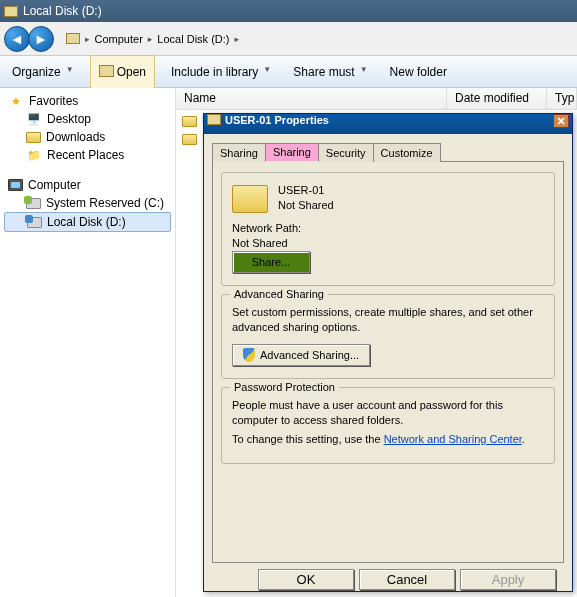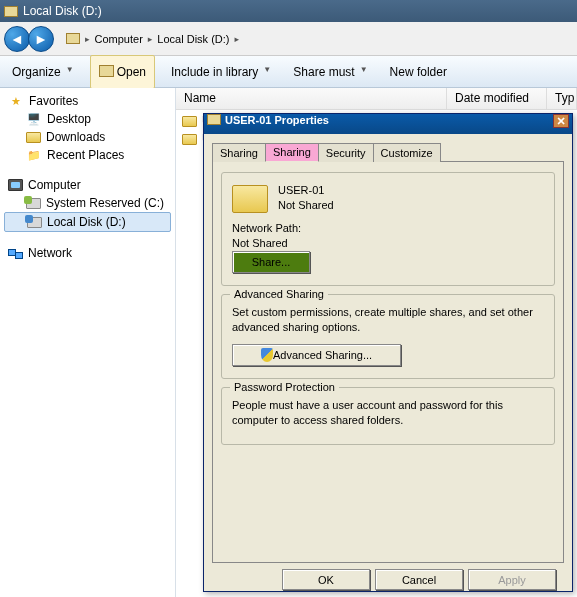--- a/index.html
+++ b/index.html
@@ -55,26 +55,26 @@
 .tab.active{background:#f9a8d4;border-bottom:1px solid #ece9d8;position:relative;z-index:3;padding-bottom:3px}
 .tab:not(.active){background:#e4e1d0;padding-top:3px}
 .tabpane{border:1px solid #888;background:#ece9d8;padding:10px 8px;position:relative;z-index:1;height:402px}
 .fset{border:1px solid #b8b8a8;border-radius:3px;padding:10px 10px 12px;margin-bottom:8px;position:relative}
 .fset-legend{position:absolute;top:-7px;left:8px;background:#ece9d8;padding:0 4px;font-size:11px}
 .f1-row{display:flex;gap:10px;align-items:flex-start}
 .bigfold{width:36px;height:28px;background:linear-gradient(#f8e8a0,#e8c850);border:1px solid #b89020;border-radius:2px;margin-top:2px}
 .f1-txt{font-size:11px;line-height:1.35}
 .np{margin-top:8px;font-size:11px;line-height:1.35}
 .share-btn{margin-top:0;width:78px;height:22px;background:#4d7c0f;border:1px solid #888;box-shadow:inset 1px 1px #fff,1px 1px #555;font-size:11px}
-.advbtn{height:22px;padding:0 28px;background:#ece9d8;border:1px solid #888;box-shadow:inset 1px 1px #fff,1px 1px #555;font-size:11px;display:inline-flex;align-items:center;margin-top:6px}
+.advbtn{height:22px;padding:0 10px;background:#ece9d8;border:1px solid #888;box-shadow:inset 1px 1px #fff,1px 1px #555;font-size:11px;display:inline-flex;align-items:center;gap:5px;margin-top:6px}
 .shield{width:12px;height:14px;background:linear-gradient(135deg,#48d 50%,#e8c830 50%);border-radius:2px 2px 50% 50%}
 .desc{font-size:11px;line-height:1.35;margin-bottom:4px}
 .link{color:#0645c8;text-decoration:underline}
 .btnrow{display:flex;justify-content:flex-end;gap:5px;padding:6px 8px 0}
-.dbtn{width:88px;height:21px;background:#ece9d8;border:1px solid #888;box-shadow:inset 1px 1px #fff,1px 1px #555;font-size:11px}
+.dbtn{width:96px;height:21px;background:#ece9d8;border:1px solid #888;box-shadow:inset 1px 1px #fff,1px 1px #555;font-size:13px}
 .dbtn.dis{color:#999}
 .ring{position:absolute;border:3px solid #d81818;border-radius:50%;pointer-events:none;transform:rotate(-4deg)}
 .ring1{left:219px;top:374px;width:200px;height:45px}
 </style>
 </head>
 <body>
 
 <div class="titlebar">
   <span class="tb-icon"></span>
   <span>Local Disk (D:)</span>
@@ -143,26 +143,20 @@
           <span class="ico pc-ico"></span>
           <span>Computer</span>
         </div>
       <div class="sb-item">
           <span class="ico drv-ico c"></span>
           <span>System Reserved (C:)</span>
         </div>
       <div class="sb-item sel">
           <span class="ico drv-ico d"></span>
           <span>Local Disk (D:)</span>
-        </div>
-    </div>
-    <div class="sb-group">
-      <div class="sb-head">
-          <span class="ico net-ico"></span>
-          <span>Network</span>
         </div>
     </div>
   </div>
 
   <div class="content">
     <div class="cols">
       <div class="col nm">Name</div>
       <div class="col dm">Date modified</div>
       <div class="col ty">Typ</div>
     </div>
@@ -214,20 +208,23 @@
         <div class="desc">Set custom permissions, create multiple shares, and set other advanced sharing options.</div>
         <button class="advbtn">
           <span class="shield"></span>
           <span>Advanced Sharing...</span>
         </button>
       </div>
 
       <div class="fset">
         <div class="fset-legend">Password Protection</div>
         <div class="desc">People must have a user account and password for this computer to access shared folders.</div>
+        <div class="desc">
+          <span>To change this setting, use the </span><a class="link">Network and Sharing Center</a><span>.</span>
+        </div>
       </div>
 
     </div>
     <div class="btnrow">
       <button class="dbtn">OK</button>
       <button class="dbtn">Cancel</button>
       <button class="dbtn dis">Apply</button>
     </div>
   </div>
 </div>

